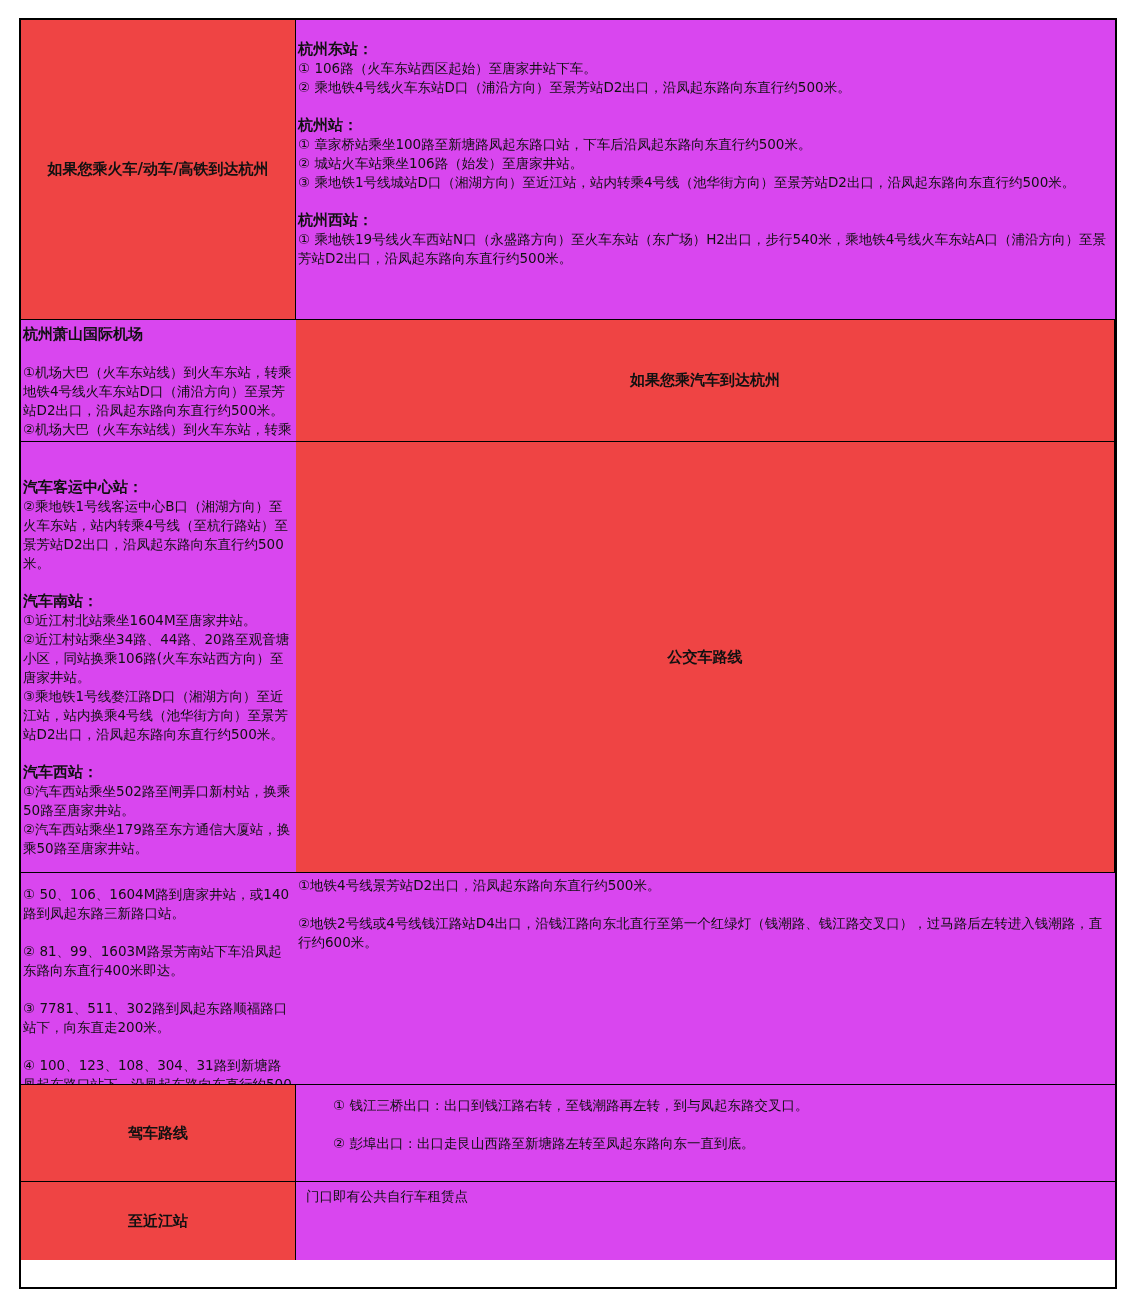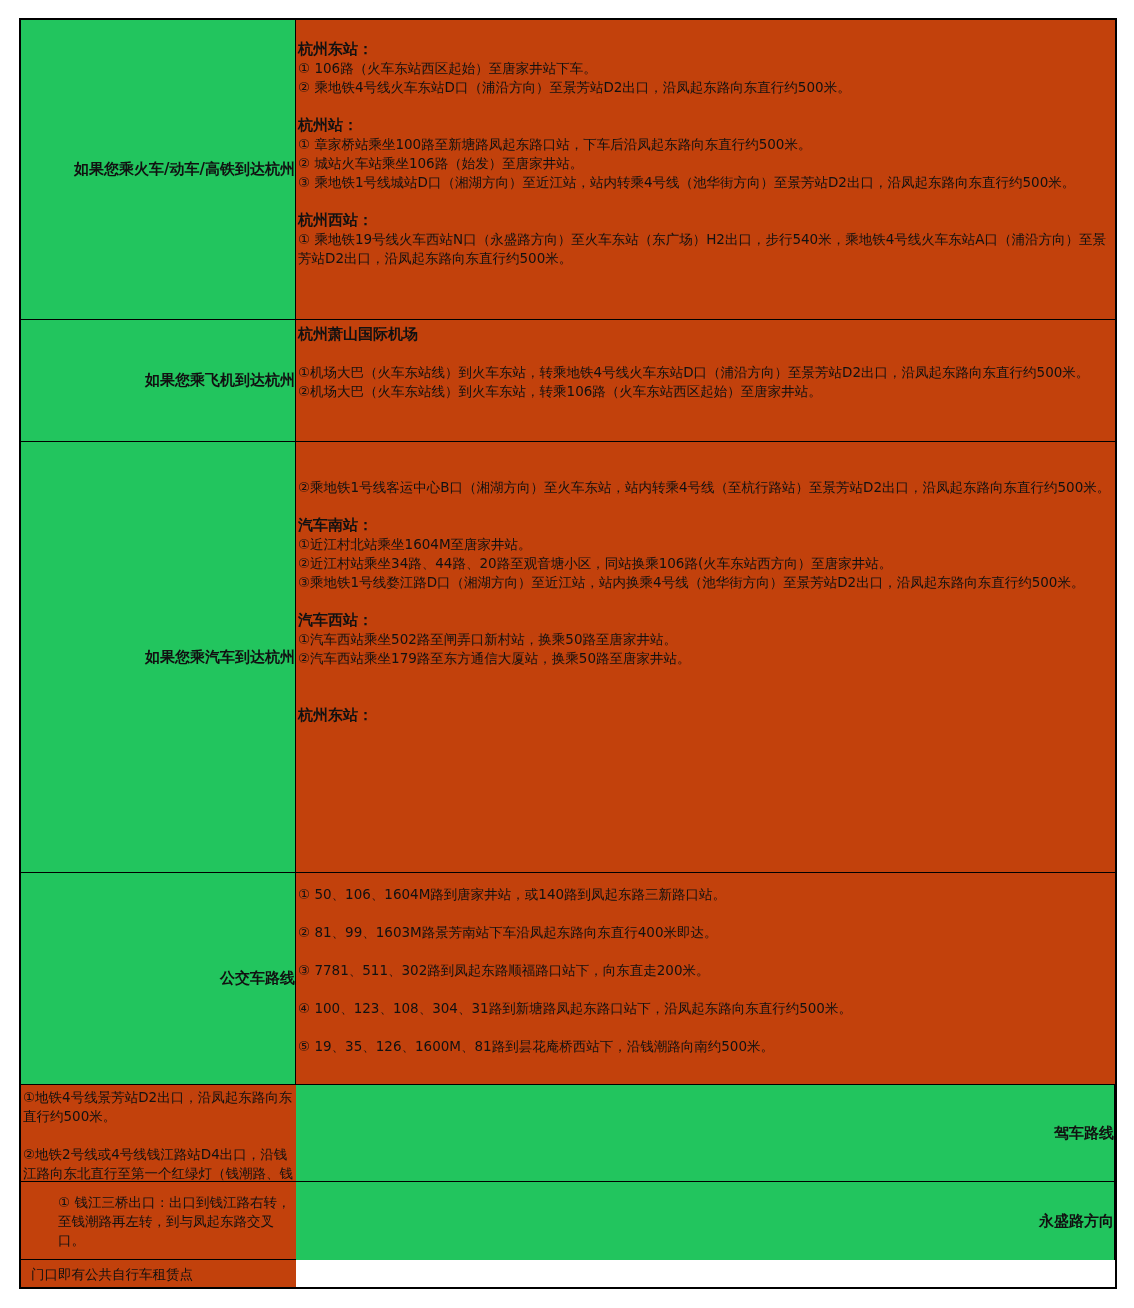--- a/index.html
+++ b/index.html
@@ -4,26 +4,26 @@
 <style>
   html, body { margin: 0; padding: 0; background: #ffffff; }
   body { width: 1134px; height: 1308px; position: relative; font-family: "DejaVu Sans", sans-serif; color: #111; }
   .tbl {
     position: absolute; left: 19px; top: 18px; width: 1098px; height: 1271px;
     border: 2px solid #000; box-sizing: border-box;
     display: grid; grid-template-columns: 275px 1fr;
     grid-template-rows: 300px 122px 431px 212px 97px 78px 1fr;
   }
   .lbl {
-    background: #22c55e; border-right: 1px solid #000; border-bottom: 1px solid #000;
-    display: flex; align-items: center; justify-content: flex-end;
+    background: #ef4444; border-right: 1px solid #000; border-bottom: 1px solid #000;
+    display: flex; align-items: center; justify-content: center;
     font-weight: bold; font-size: 15px; text-align: center;
   }
   .cnt {
-    background: #c2410c; border-bottom: 1px solid #000;
+    background: #d946ef; border-bottom: 1px solid #000;
     font-size: 13.5px; line-height: 19px; padding: 2px 3px 2px 2px;
     box-sizing: border-box; overflow: hidden;
   }
   .last { border-bottom: none; }
   .cnt .h { font-weight: bold; font-size: 15px; }
   .cnt p { margin: 0; }
   .gap { height: 19px; }
   .gap2 { height: 38px; }
 </style>
 </head>
@@ -41,34 +41,32 @@
     <div class="gap"></div>
     <p class="h">杭州站：</p>
     <p>① 章家桥站乘坐100路至新塘路凤起东路口站，下车后沿凤起东路向东直行约500米。</p>
     <p>② 城站火车站乘坐106路（始发）至唐家井站。</p>
     <p>③ 乘地铁1号线城站D口（湘湖方向）至近江站，站内转乘4号线（池华街方向）至景芳站D2出口，沿凤起东路向东直行约500米。</p>
     <div class="gap"></div>
     <p class="h">杭州西站：</p>
     <p>① 乘地铁19号线火车西站N口（永盛路方向）至火车东站（东广场）H2出口，步行540米，乘地铁4号线火车东站A口（浦沿方向）至景芳站D2出口，沿凤起东路向东直行约500米。</p>
   </div>
 
-  <div class="lbl">
-      <span>如果您乘飞机到达杭州</span>
-    </div>
   <div class="cnt" style="padding-top:5px;">
     <p class="h">杭州萧山国际机场</p>
     <div class="gap"></div>
     <p>①机场大巴（火车东站线）到火车东站，转乘地铁4号线火车东站D口（浦沿方向）至景芳站D2出口，沿凤起东路向东直行约500米。</p>
     <p>②机场大巴（火车东站线）到火车东站，转乘106路（火车东站西区起始）至唐家井站。</p>
   </div>
 
   <div class="lbl">
       <span>如果您乘汽车到达杭州</span>
     </div>
   <div class="cnt" style="padding-top:36px;">
+    <p class="h">汽车客运中心站：</p>
     <p>②乘地铁1号线客运中心B口（湘湖方向）至火车东站，站内转乘4号线（至杭行路站）至景芳站D2出口，沿凤起东路向东直行约500米。</p>
     <div class="gap"></div>
     <p class="h">汽车南站：</p>
     <p>①近江村北站乘坐1604M至唐家井站。</p>
     <p>②近江村站乘坐34路、44路、20路至观音塘小区，同站换乘106路(火车东站西方向）至唐家井站。</p>
     <p>③乘地铁1号线婺江路D口（湘湖方向）至近江站，站内换乘4号线（池华街方向）至景芳站D2出口，沿凤起东路向东直行约500米。</p>
     <div class="gap"></div>
     <p class="h">汽车西站：</p>
     <p>①汽车西站乘坐502路至闸弄口新村站，换乘50路至唐家井站。</p>
     <p>②汽车西站乘坐179路至东方通信大厦站，换乘50路至唐家井站。</p>
@@ -100,18 +98,18 @@
   <div class="lbl">
       <span>驾车路线</span>
     </div>
   <div class="cnt" style="padding-top:11px;padding-left:37px;">
     <p>① 钱江三桥出口：出口到钱江路右转，至钱潮路再左转，到与凤起东路交叉口。</p>
     <div class="gap"></div>
     <p>② 彭埠出口：出口走艮山西路至新塘路左转至凤起东路向东一直到底。</p>
   </div>
 
   <div class="lbl last">
-      <span>永盛路方向</span>
+      <span>至近江站</span>
     </div>
   <div class="cnt last" style="padding:5px 0 0 10px;">
     <p>门口即有公共自行车租赁点</p>
   </div>
 </div>
 
 </body></html>

